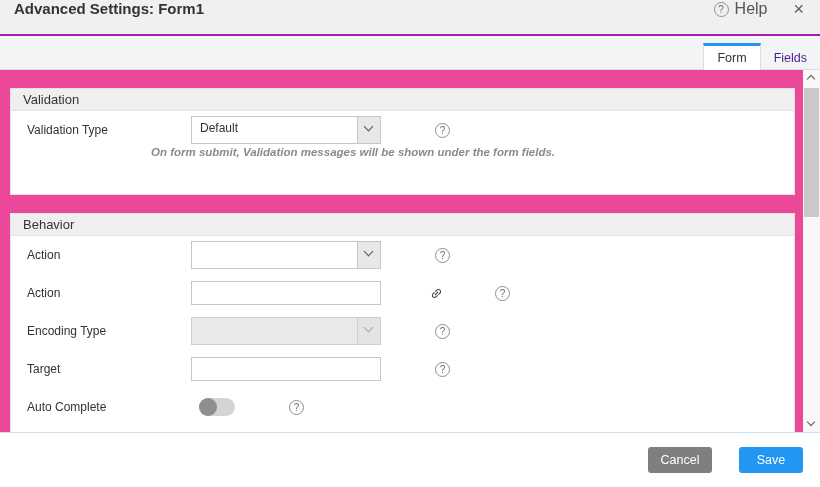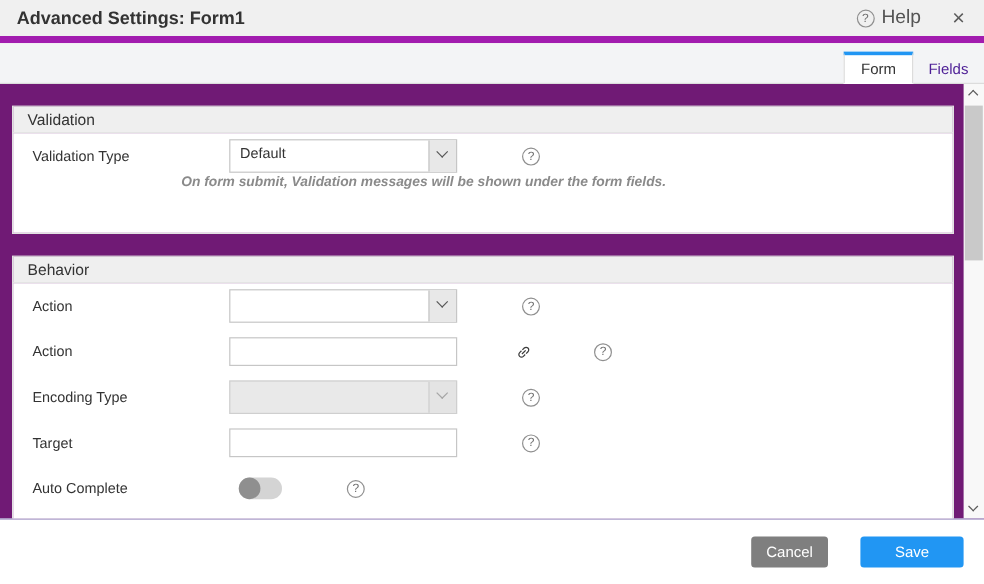--- a/index.html
+++ b/index.html
@@ -8,23 +8,23 @@
     font-family: "Liberation Sans", sans-serif;
     background: #fff;
     color: #333;
     overflow: hidden;
   }
   .dialog { width: 820px; height: 487px; background: #fff; position: relative; }
 
   
   .titlebar {
     height: 36px; background: #f0f0f0;
-    display: flex; align-items: center;
+    display: flex; align-items: flex-start;
     padding: 0 16px 0 14px;
-    border-bottom: 6px solid #a21caf;
+    border-bottom: 2px solid #a21caf;
   }
   .titlebar .title { flex: 1; font-size: 15px; font-weight: 600; color: #333; }
   .titlebar-right { display: flex; align-items: center; }
   .q-circle {
     width: 15px; height: 15px; border: 1px solid #8f8f8f; border-radius: 50%;
     color: #6e6e6e; font-size: 10px; line-height: 13px; text-align: center;
     display: inline-block; flex: none; cursor: pointer;
   }
   .help-text { font-size: 16px; color: #555; margin-left: 6px; cursor: pointer; }
   .close-x { font-size: 18px; color: #5c5c5c; margin-left: 26px; line-height: 14px; cursor: pointer; }
@@ -42,21 +42,21 @@
   }
   .tab.active {
     background: #fff; color: #333;
     border: 1px solid #dcdcdc; border-bottom: 1px solid #fff;
     border-top: 3px solid var(--accent, #2196f3);
   }
 
   
   .content {
     position: relative; height: 363px; overflow: hidden;
-    padding: 18px 25px 0 10px; background: #701a75;
+    padding: 18px 25px 0 10px; background: #ec4899;
     border-bottom: 1px solid #cfe2f3;
   }
   .section { border: 1px solid #e2e2e2; }
   .section + .section { margin-top: 18px; }
   .section-header {
     height: 22px; background: #efefef; border-bottom: 1px solid #e4e4e4;
     display: flex; align-items: center; padding-left: 12px;
     font-size: 13px; color: #333;
   }
   .section-body { background: #fff; padding-left: 16px; }
@@ -128,21 +128,21 @@
   .footer {
     height: 54px; background: #fff;
     display: flex; align-items: center; justify-content: flex-end;
     padding-right: 17px;
   }
   .btn {
     height: 26px; border: none; border-radius: 3px; color: #fff;
     font-family: inherit; font-size: 12.5px; cursor: pointer;
   }
   .btn.cancel { width: 64px; background: var(--cancel, #7f7f7f); margin-right: 27px; }
-  .btn.save { width: 86px; background: var(--save, #2196f3); }
+  .btn.save { width: 64px; background: var(--save, #2196f3); }
 </style>
 </head>
 <body>
 
 <div class="dialog">
 
   <header class="titlebar">
     <div class="title">Advanced Settings: Form1</div>
     <div class="titlebar-right">
       <span class="q-circle">?</span>

